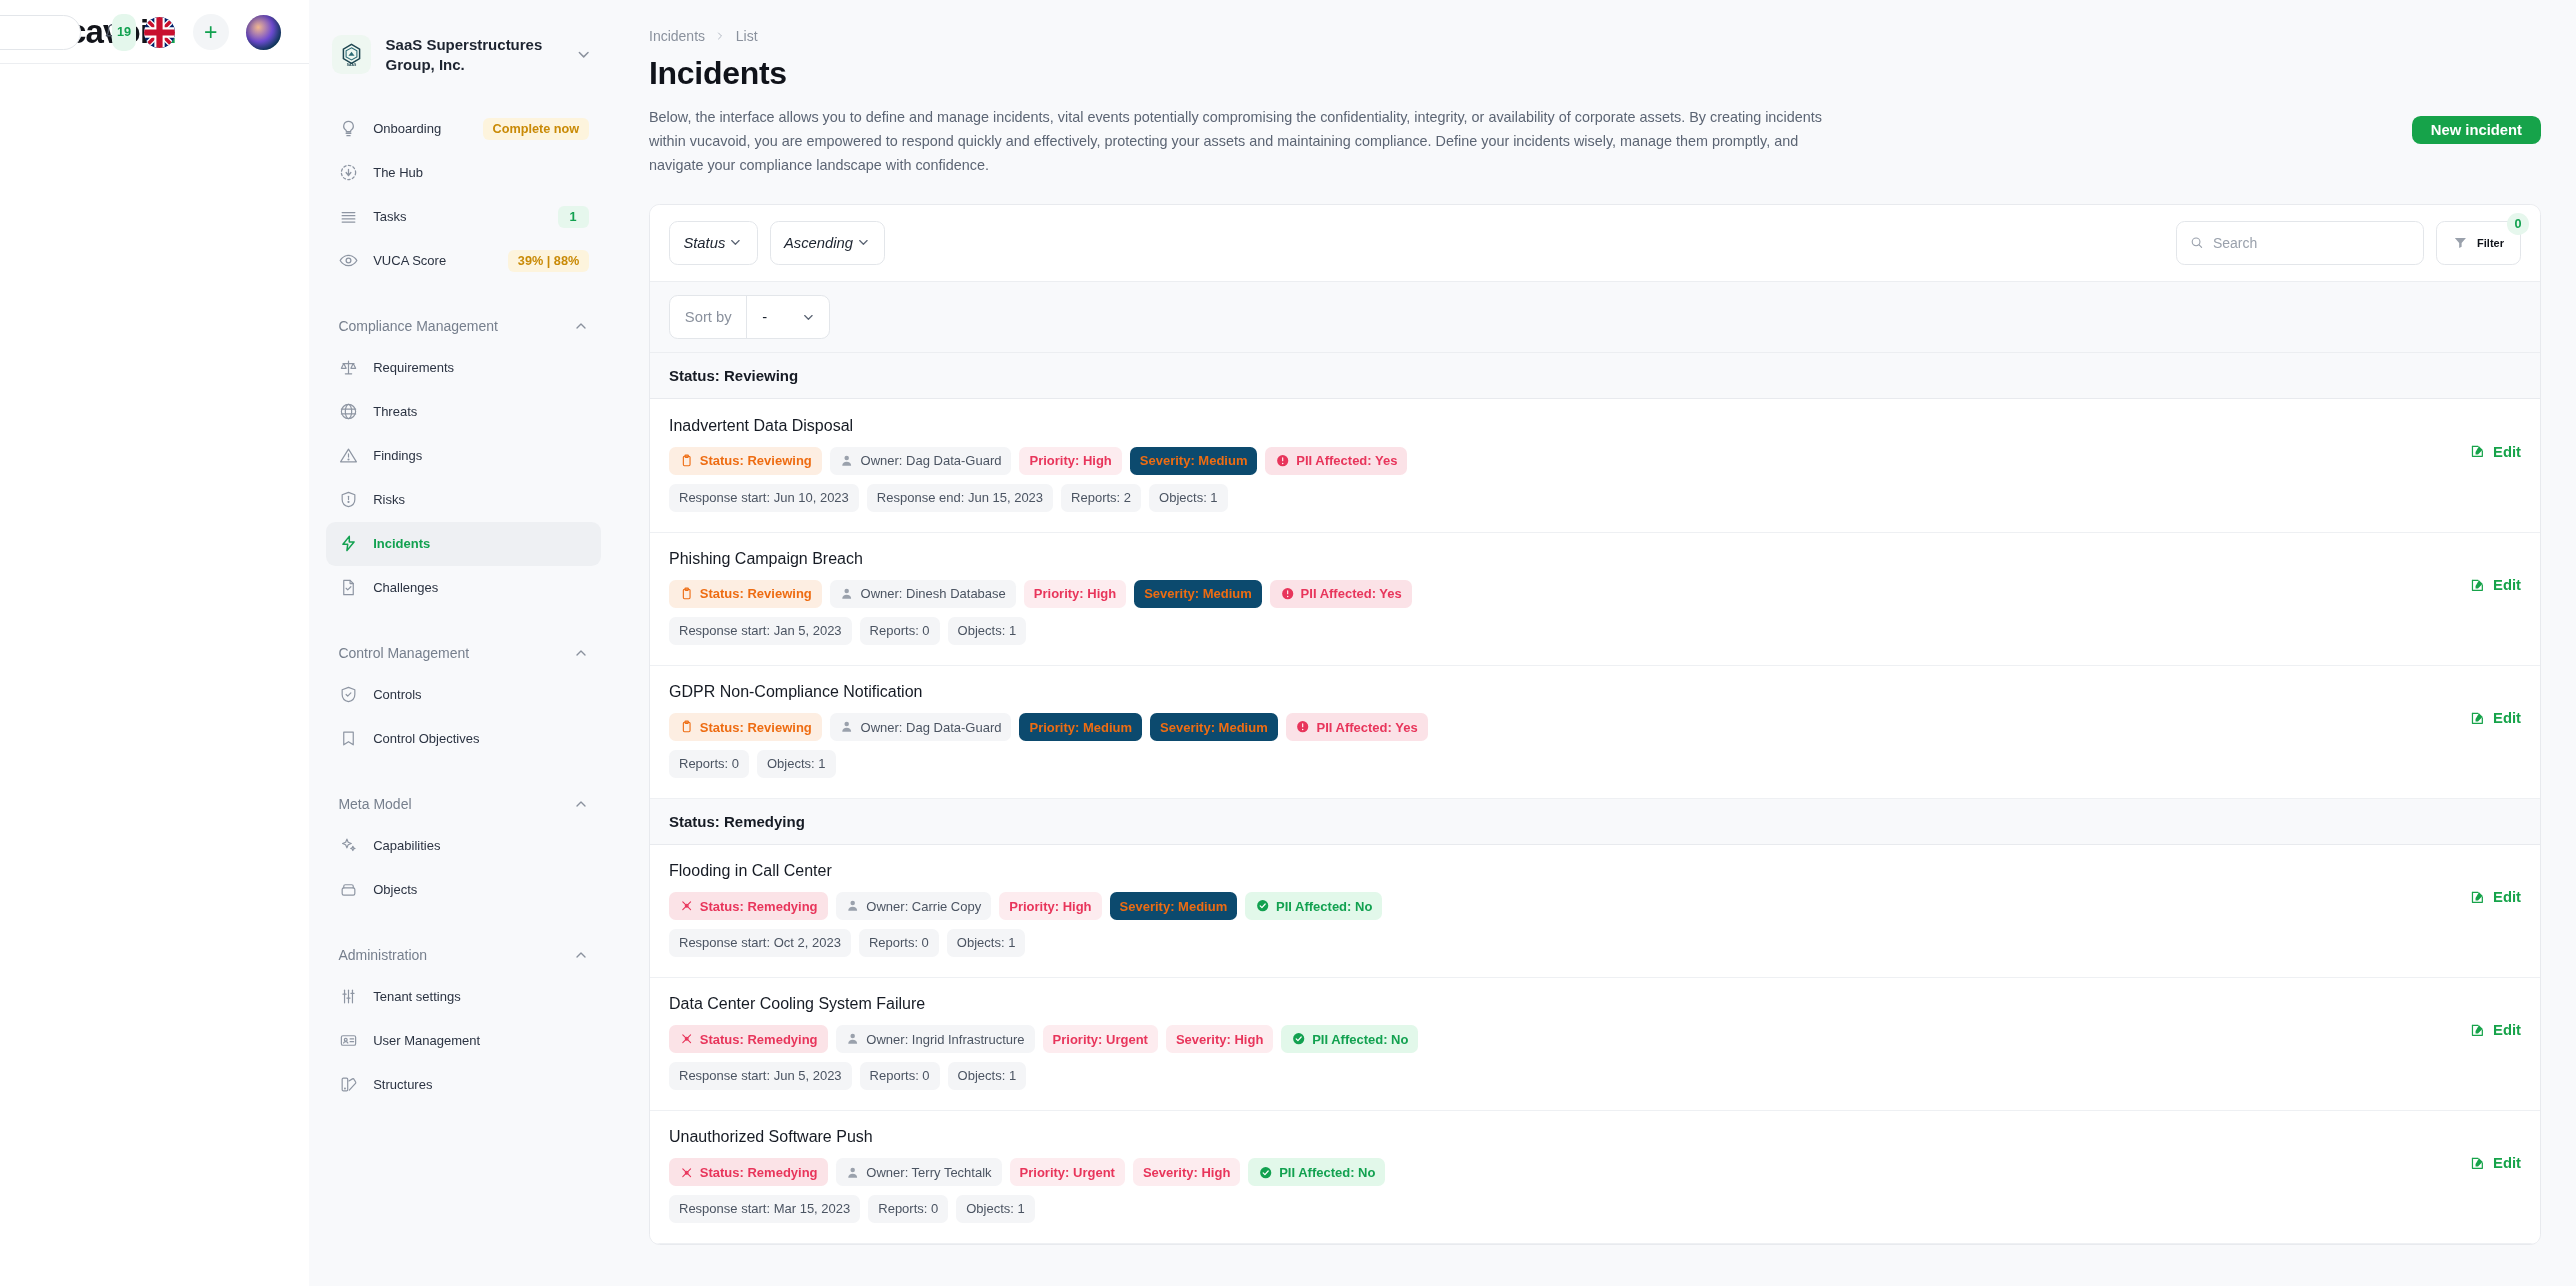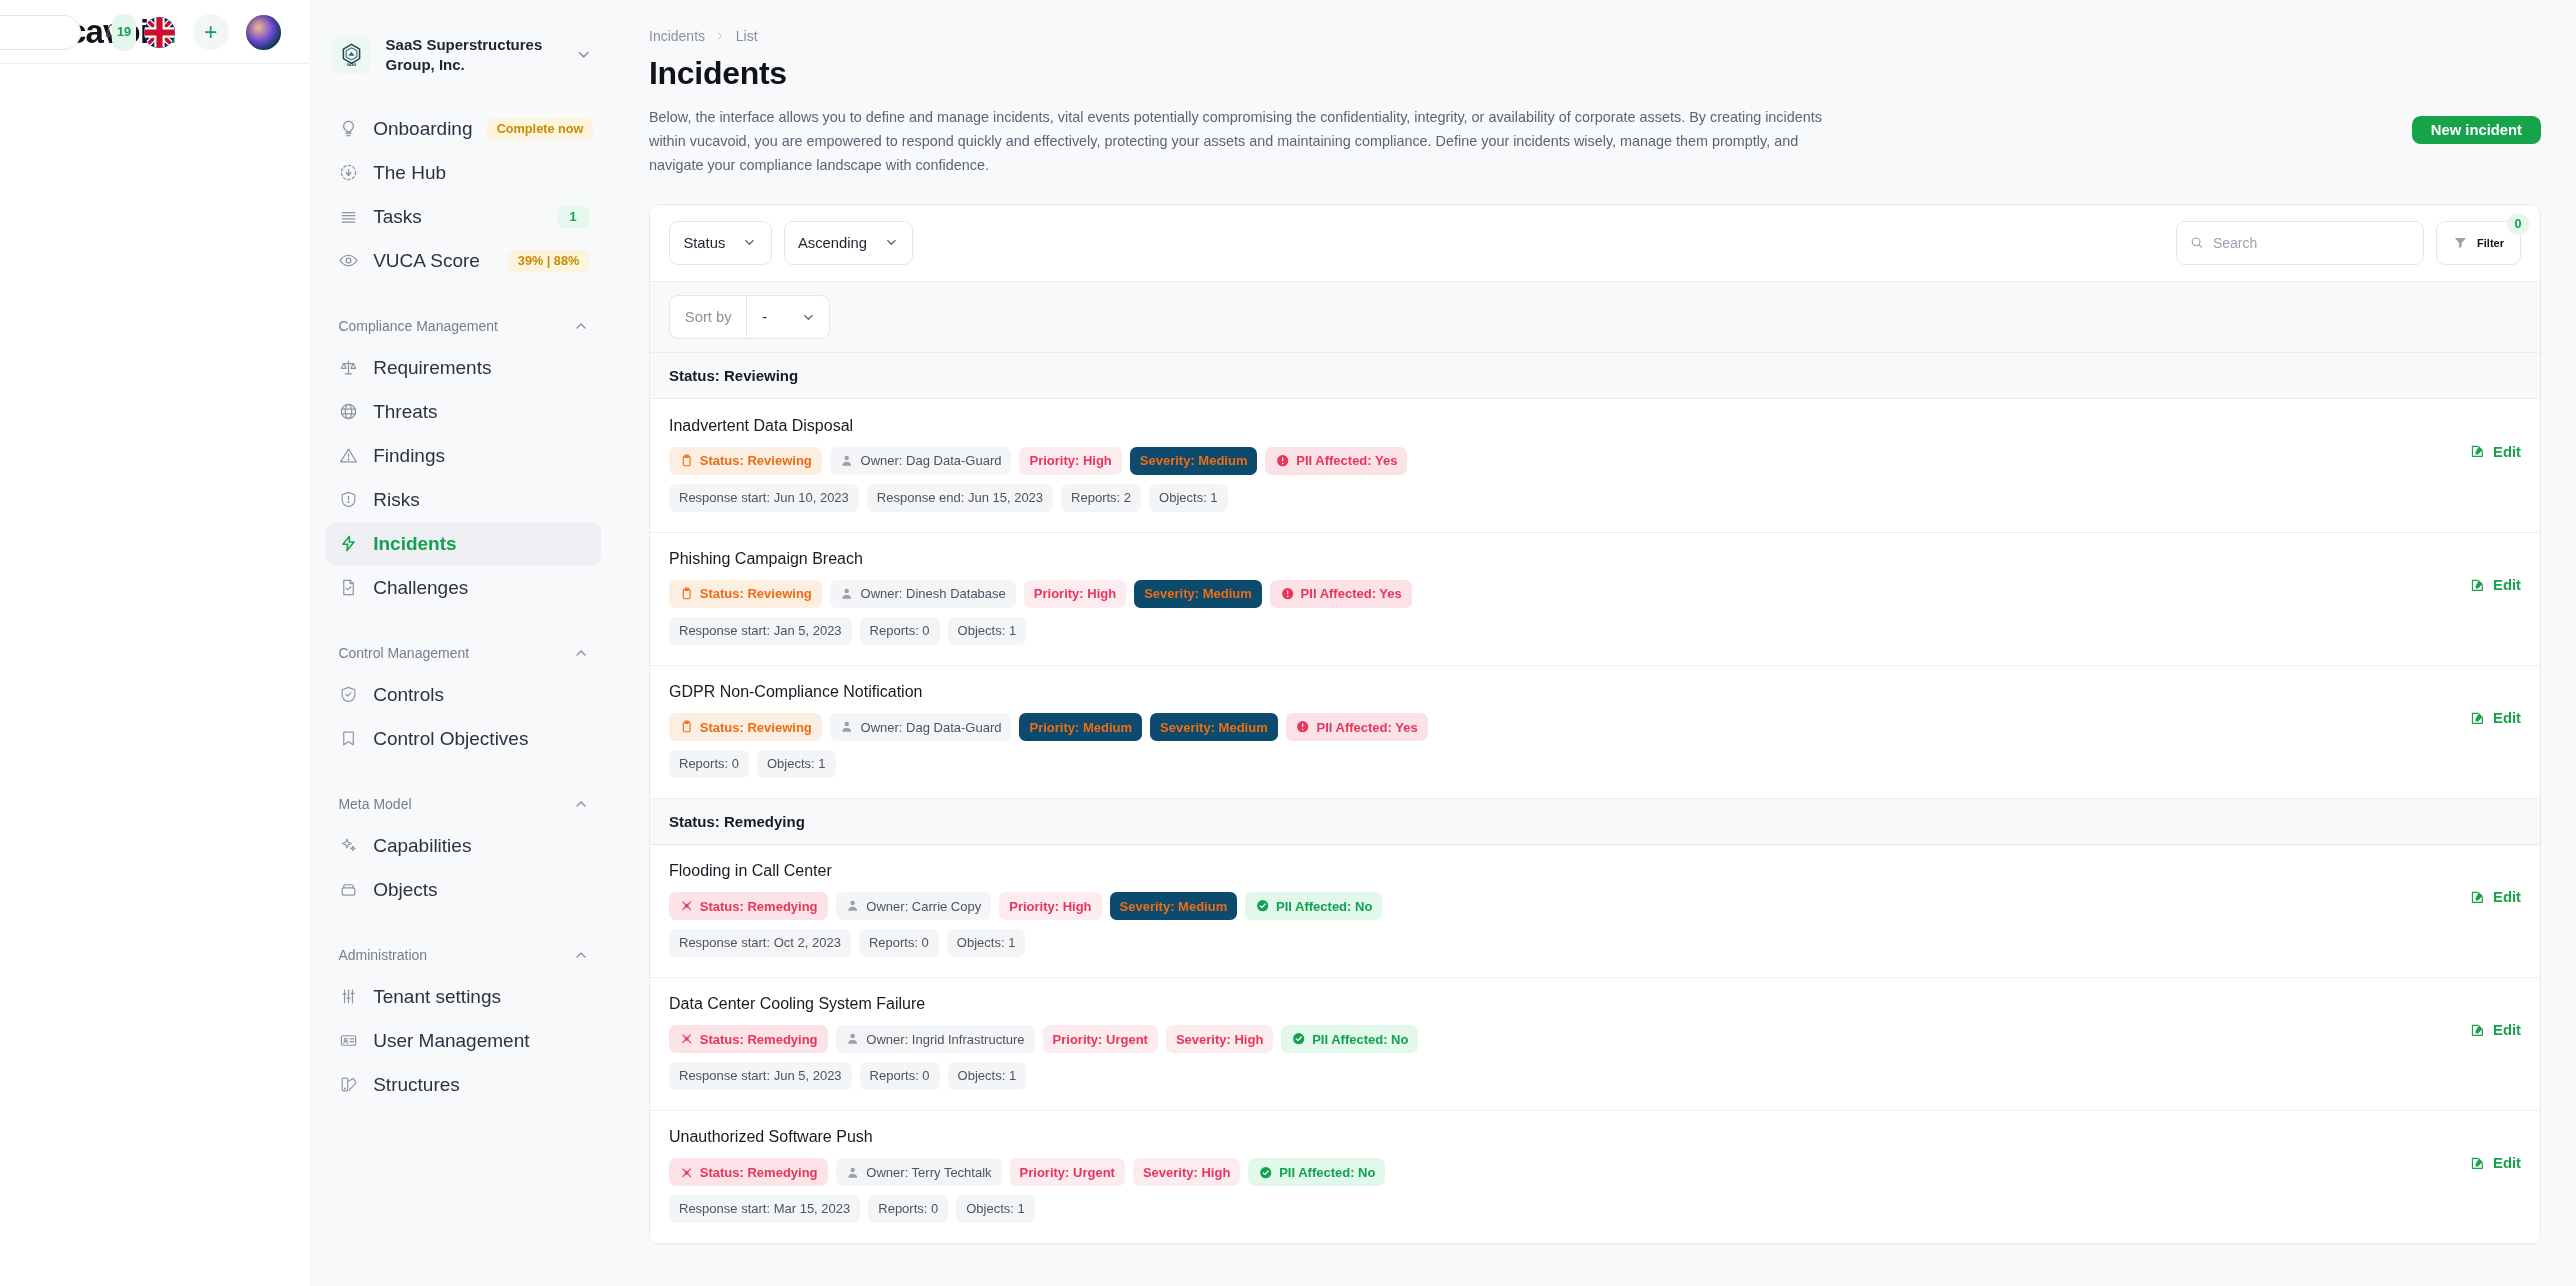--- a/index.html
+++ b/index.html
@@ -83,21 +83,21 @@
   .org-logo {
     width: 39px; height: 39px; border-radius: 9.4px; background: #eef7f1;
     display: flex; align-items: center; justify-content: center; flex: none;
   }
   .org-name { font-size: 15px; font-weight: 700; color: #1d2430; line-height: 1.32; flex: 1; }
   .nav-item {
     display: flex; align-items: center; gap: 14.8px;
     height: 44px; padding: 0 12px; border-radius: 9.4px; cursor: pointer;
   }
   .nav-item .ico { width: 20px; height: 20px; flex: none; display:flex; align-items:center; justify-content:center; color:#8d95a2; }
-  .nav-item .lbl { font-size: 19px; color: #2b3342; font-weight: 400; flex: 1; }
+  .nav-item .lbl { font-size: 13px; color: #2b3342; font-weight: 400; flex: 1; }
   .nav-item.active { background: #eef0f3; }
   .nav-item.active .lbl { color: #12a150; font-weight: 600; }
   .nav-item.active .ico { color: #12a150; }
   .pill-warn {
     background: #fdf4dd; color: #c98a06; font-size: 12.7px; font-weight: 600;
     border-radius: 6px; padding: 4px 9.4px; white-space: nowrap;
   }
   .pill-ok {
     background: #e6f7ed; color: #12a150; font-size: 12.7px; font-weight: 600;
     border-radius: 6px; padding: 4px 12px; white-space: nowrap;
@@ -127,21 +127,21 @@
   .card {
     margin-top: 25.5px; background: #fff; border: 0.7px solid #e8eaee;
     border-radius: 10.7px; overflow: hidden;
   }
   .toolbar {
     display: flex; align-items: center; gap: 12px;
     padding: 16px 19px; background: #fff; position: relative;
   }
   .select {
     height: 44px; border: 0.7px solid #e3e6ea; border-radius: 8.7px; background: #fff;
-    display: flex; align-items: center; gap: 17px; padding: 0 13.4px; cursor: pointer;
+    display: flex; align-items: center; gap: 3px; padding: 0 13.4px; cursor: pointer; font-style: italic;
   }
   .select .val { font-size: 14.8px; color: #1d2430; }
   .toolbar-right { margin-left: auto; display: flex; align-items: center; gap: 12px; }
   .search-sm {
     width: 248px; height: 44px; border: 0.7px solid #e3e6ea; border-radius: 8.7px;
     background: #fff; display: flex; align-items: center; gap: 9.4px; padding: 0 13.4px;
   }
   .search-sm input {
     border: none; outline: none; background: transparent; width: 100%;
     font-size: 14px; color: #3a3f4a; font-family: "Liberation Sans", sans-serif;

